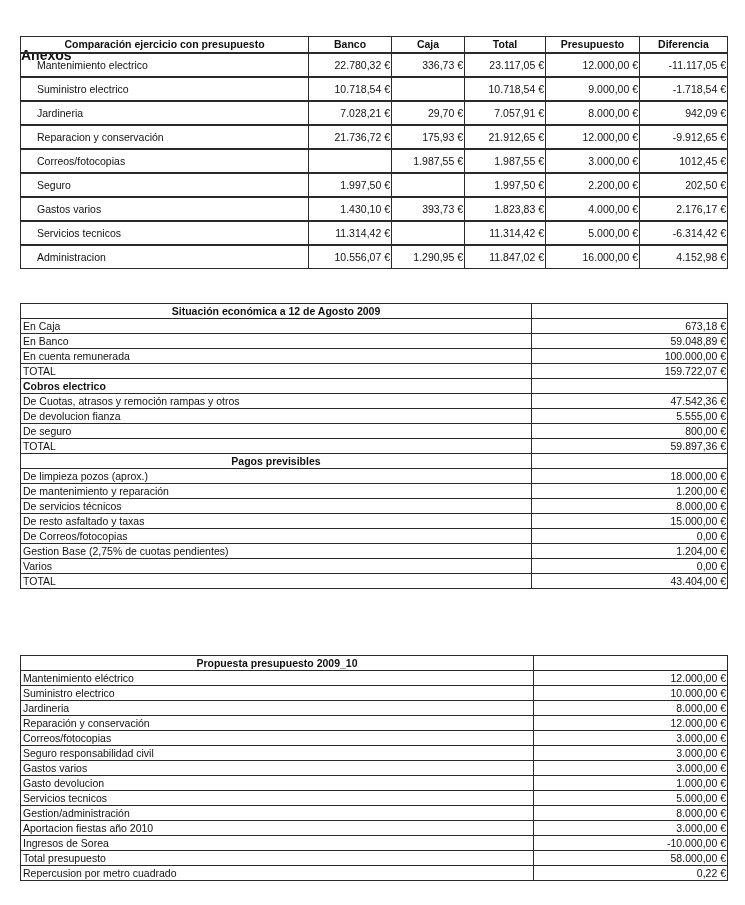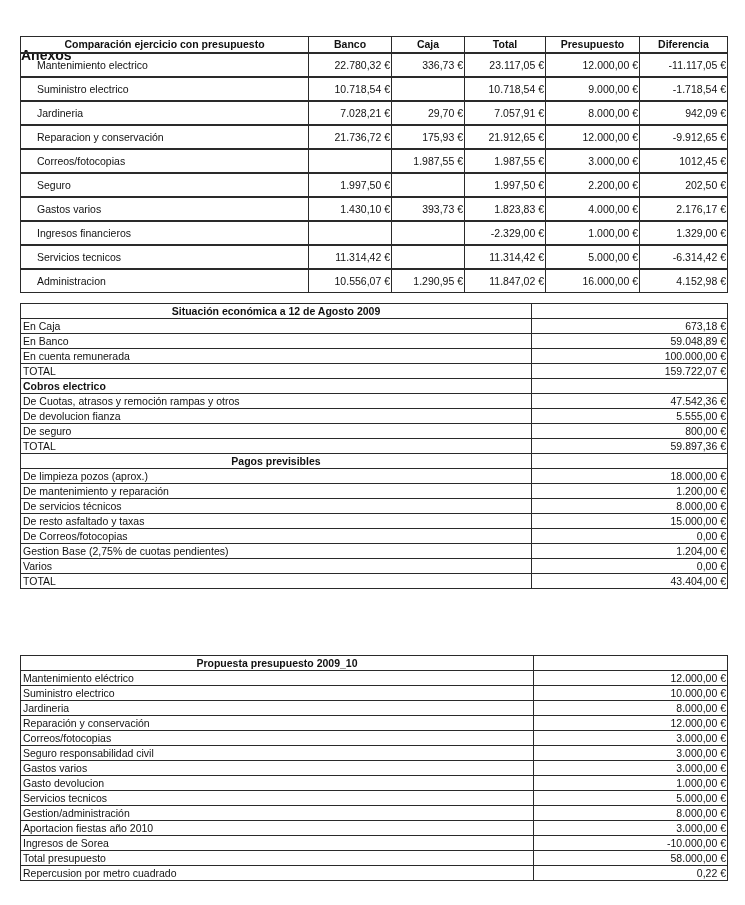--- a/index.html
+++ b/index.html
@@ -105,28 +105,20 @@
       </tr>
       <tr class="r">
         <td>Gastos varios</td>
         <td class="num">1.430,10 €</td>
         <td class="num">393,73 €</td>
         <td class="num">1.823,83 €</td>
         <td class="num">4.000,00 €</td>
         <td class="num">2.176,17 €</td>
       </tr>
       <tr class="r">
-        <td>Ingresos financieros</td>
-        <td class="num"></td>
-        <td class="num"></td>
-        <td class="num">-2.329,00 €</td>
-        <td class="num">1.000,00 €</td>
-        <td class="num">1.329,00 €</td>
-      </tr>
-      <tr class="r">
         <td>Servicios tecnicos</td>
         <td class="num">11.314,42 €</td>
         <td class="num"></td>
         <td class="num">11.314,42 €</td>
         <td class="num">5.000,00 €</td>
         <td class="num">-6.314,42 €</td>
       </tr>
       <tr class="r">
         <td>Administracion</td>
         <td class="num">10.556,07 €</td>

